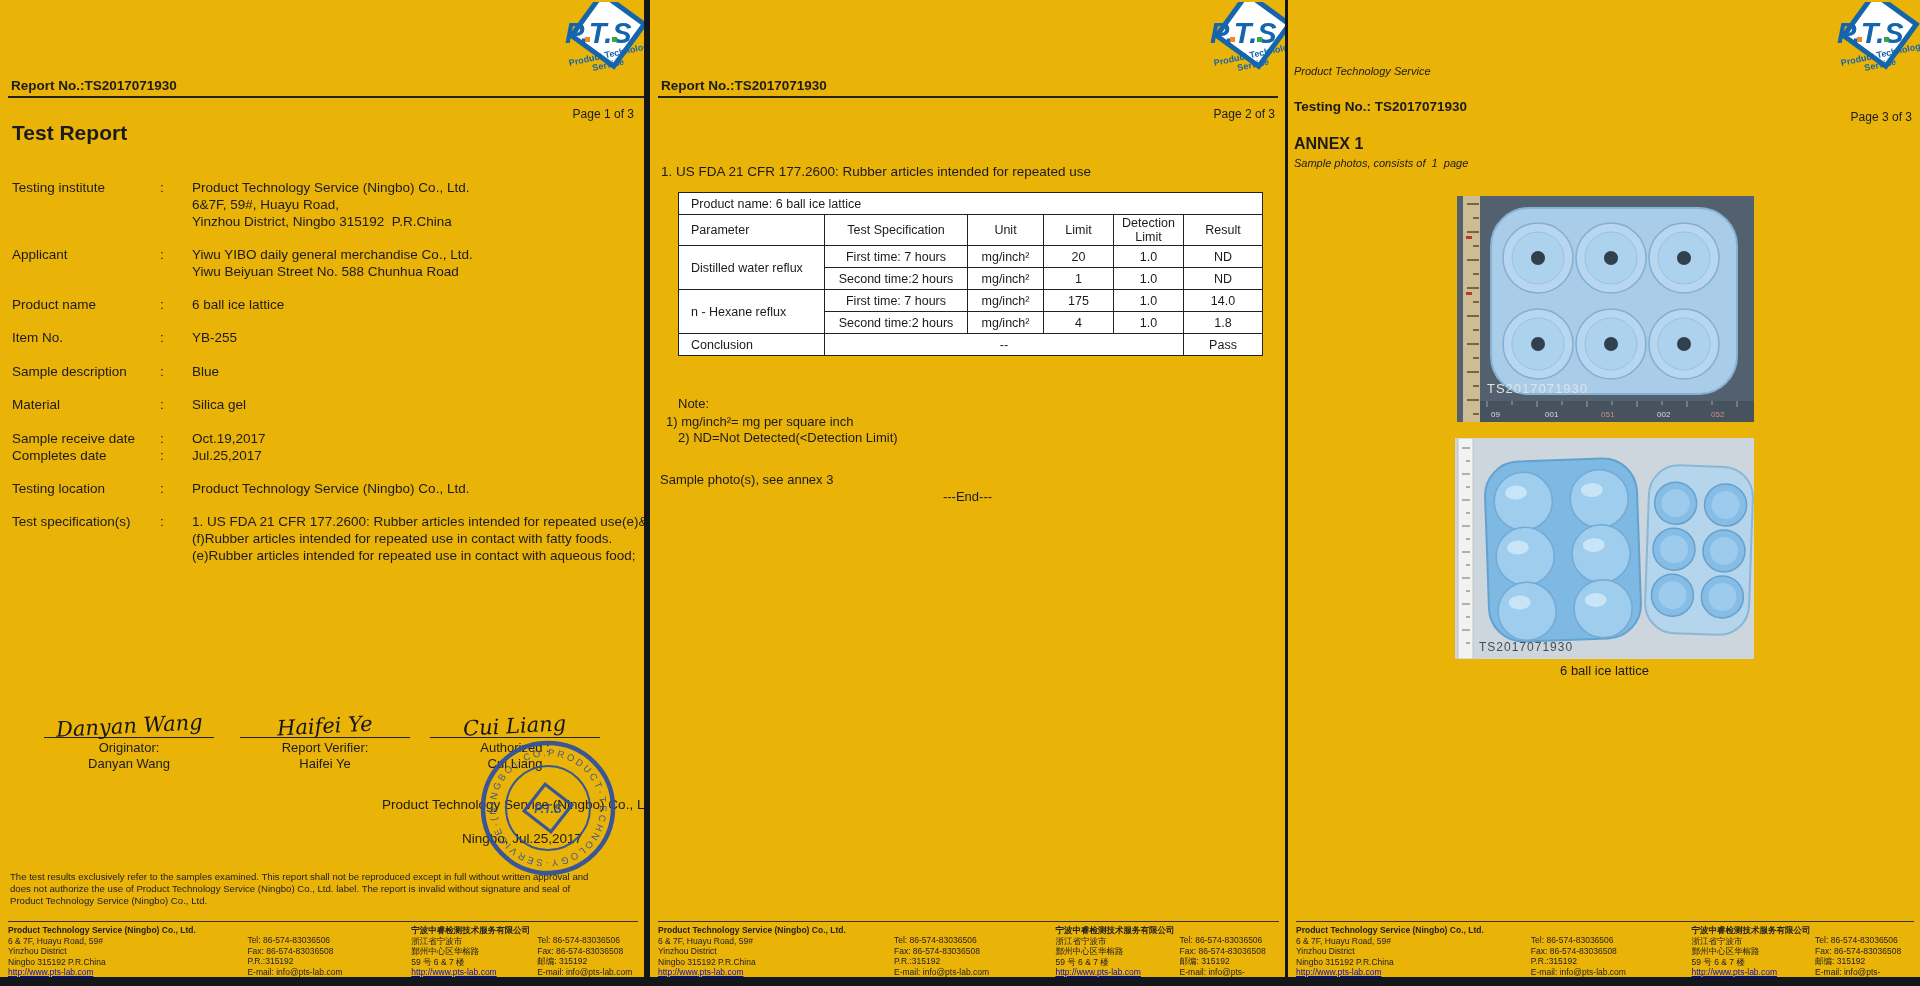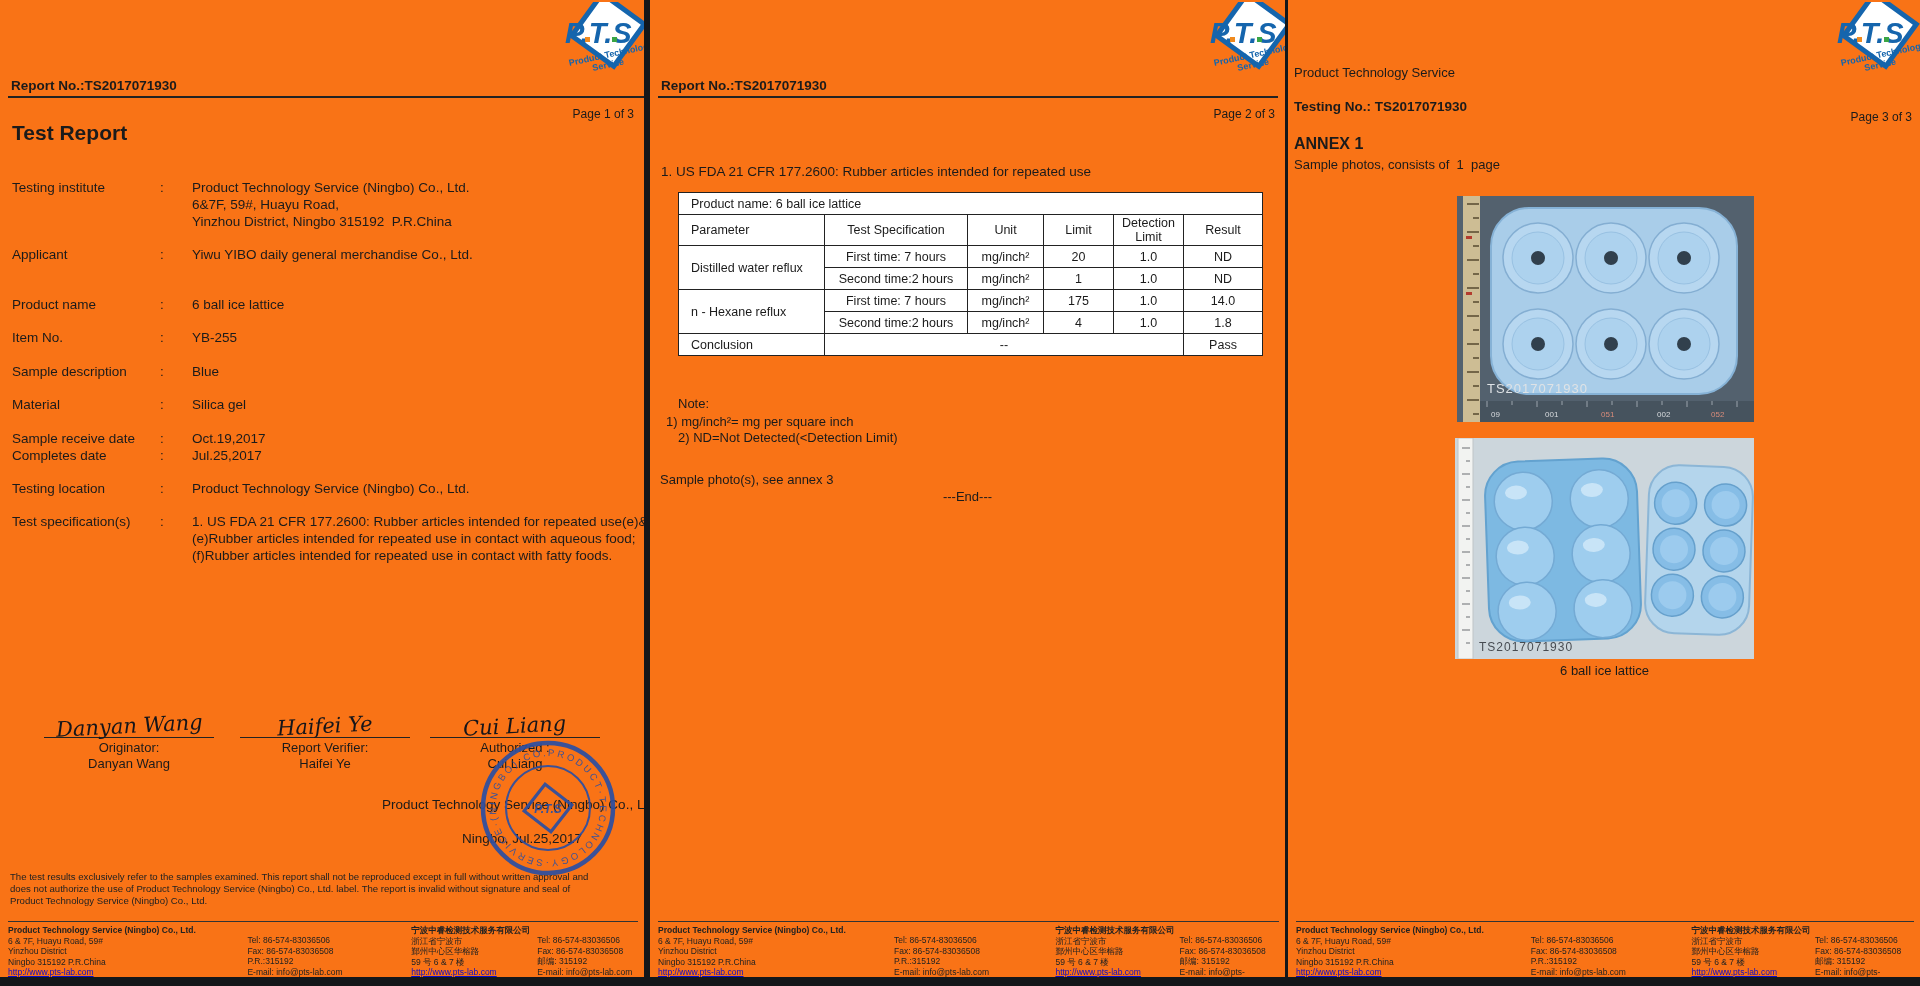--- a/index.html
+++ b/index.html
@@ -1,18 +1,18 @@
 <!DOCTYPE html>
 <html><head>
 <meta charset="utf-8">
 <style>
   * { margin:0; padding:0; box-sizing:border-box; }
   html,body { width:1920px; height:986px; overflow:hidden; background:#fff;
               font-family:"Liberation Sans", sans-serif; color:#1b1b1b; }
-  .page { position:absolute; top:0; height:986px; background:#f97316; overflow:hidden; }
+  .page { position:absolute; top:0; height:986px; background:#eab308; overflow:hidden; }
   #page1 { left:0; width:644px; }
   #page2 { left:650px; width:635px; }
   #page3 { left:1288px; width:632px; }
   .sep1 { position:absolute; left:644px; top:0; width:6px; height:986px; background:#14171a; z-index:15; }
   .sep2 { position:absolute; left:1285px; top:0; width:3px; height:986px; background:#14171a; z-index:15; }
   .bottombar { position:absolute; left:0; top:977px; width:1920px; height:9px; background:#14171a; z-index:20; }
 
   .logo { position:absolute; top:2px; }
   .reportno { position:absolute; font-size:13.5px; font-weight:bold; white-space:nowrap; }
   .hrule { position:absolute; border-top:2px solid #222; height:0; }
@@ -45,21 +45,21 @@
   .flink { color:#0a0acc; text-decoration:underline; display:block; cursor:pointer; }
   .fdoc { font-size:7.5px; color:#444; }
 
   .sect { position:absolute; font-size:13.5px; white-space:nowrap; }
   table.res { position:absolute; border-collapse:collapse; font-size:12.5px; table-layout:fixed; background:#fff; }
   .res td, .res th { border:1.3px solid #222; padding:1px 4px; text-align:center; font-weight:normal; height:22px; overflow:hidden; }
   .res .tl { text-align:left; padding-left:12px; }
   .note { position:absolute; font-size:13px; white-space:pre; }
   .endline { position:absolute; left:0; width:100%; text-align:center; font-size:13px; }
 
-  .p3head { position:absolute; font-size:13px; white-space:nowrap; }
+  .p3head { position:absolute; font-size:11px; white-space:nowrap;font-style:italic; }
   .annexT { position:absolute; font-size:16px; font-weight:bold; }
   .photo { position:absolute; }
   .caption { position:absolute; font-size:13px; text-align:center; }
 </style>
 </head>
 <body>
 
 <section class="page" id="page1">
 
   <svg class="logo" style="left:556px" width="92" height="72" viewBox="0 0 92 72">
@@ -85,20 +85,21 @@
       <span class="vline">Product Technology Service (Ningbo) Co., Ltd.</span>
       <span class="vline">6&amp;7F, 59#, Huayu Road,</span>
       <span class="vline">Yinzhou District, Ningbo 315192  P.R.China</span>
     </span>
   </div>
   <div class="frow" style="top:246px">
     <span class="flabel">Applicant</span>
     <span class="fcolon">:</span>
     <span class="fval">
       <span class="vline">Yiwu YIBO daily general merchandise Co., Ltd.</span>
+      <span class="vline">Yiwu Beiyuan Street No. 588 Chunhua Road</span>
     </span>
   </div>
   <div class="frow" style="top:296px">
     <span class="flabel">Product name</span>
     <span class="fcolon">:</span>
     <span class="fval">
         <span class="vline">6 ball ice lattice</span>
       </span>
   </div>
   <div class="frow" style="top:329px">
@@ -141,22 +142,22 @@
     <span class="fcolon">:</span>
     <span class="fval">
         <span class="vline">Product Technology Service (Ningbo) Co., Ltd.</span>
       </span>
   </div>
   <div class="frow" style="top:513px">
     <span class="flabel">Test specification(s)</span>
     <span class="fcolon">:</span>
     <span class="fval">
       <span class="vline">1. US FDA 21 CFR 177.2600: Rubber articles intended for repeated use(e)&amp;(f)</span>
+      <span class="vline">(f)Rubber articles intended for repeated use in contact with fatty foods.</span>
       <span class="vline">(e)Rubber articles intended for repeated use in contact with aqueous food;</span>
-      <span class="vline">(f)Rubber articles intended for repeated use in contact with fatty foods.</span>
     </span>
   </div>
 
   <div class="sigcol" style="left:44px">
     <div class="sigscript">
         <span>Danyan Wang</span>
       </div>
     <div class="sigrole">Originator:</div>
     <div class="signame">Danyan  Wang</div>
   </div>

